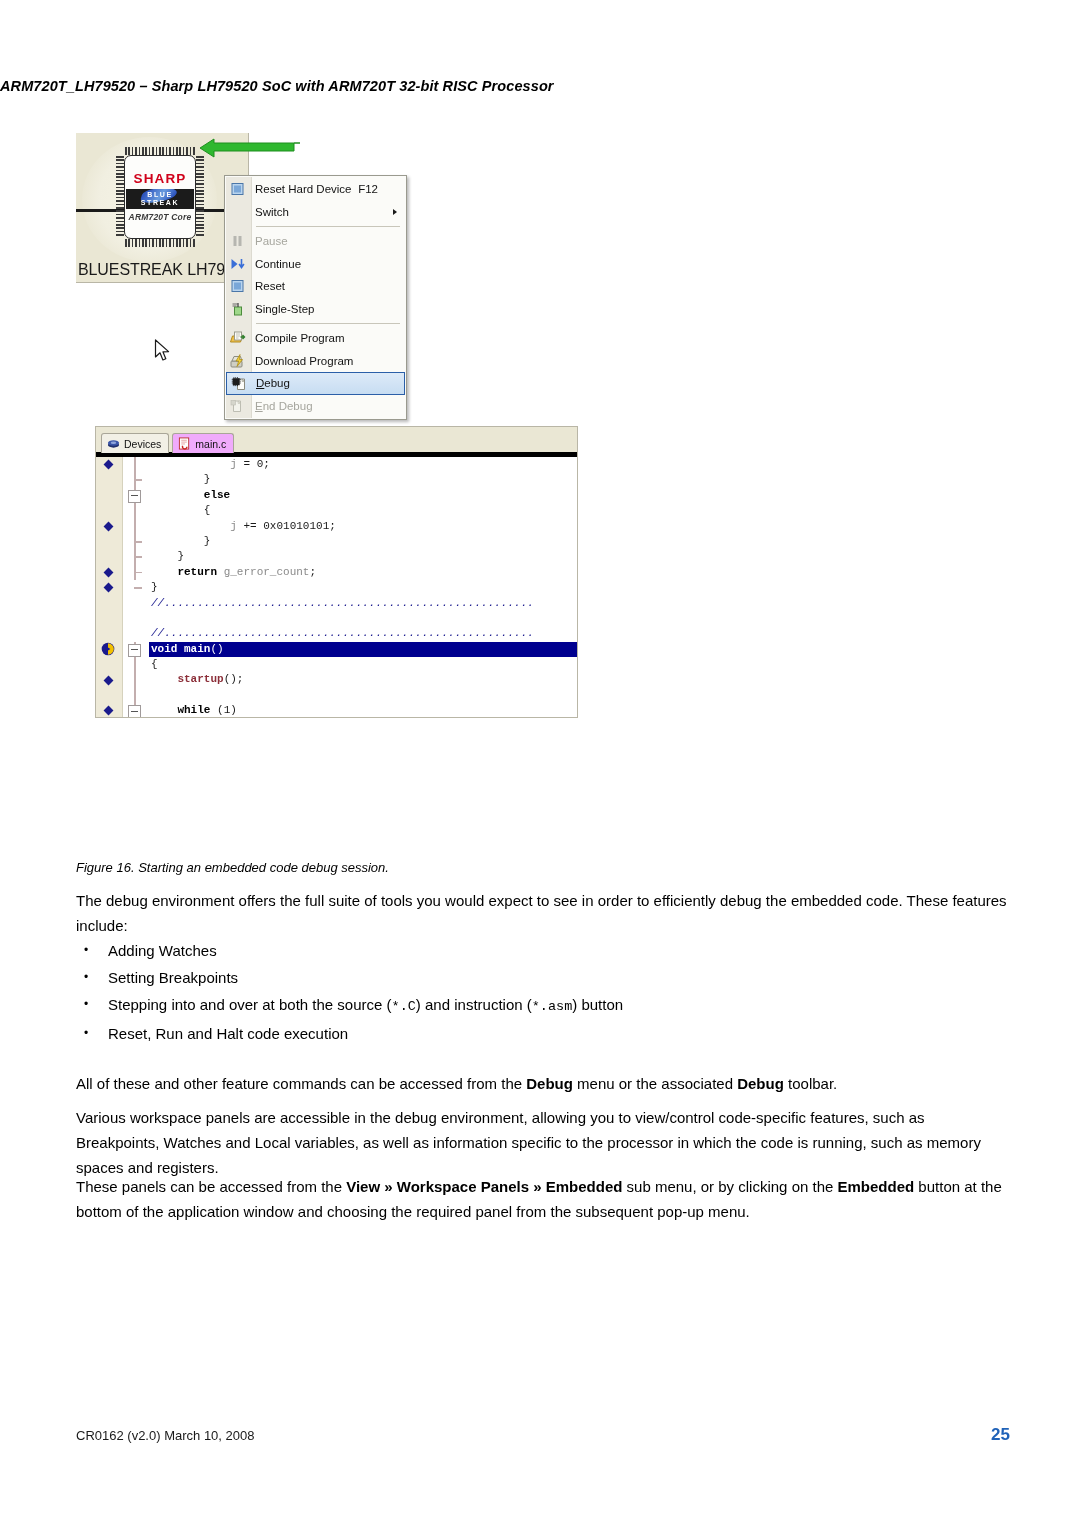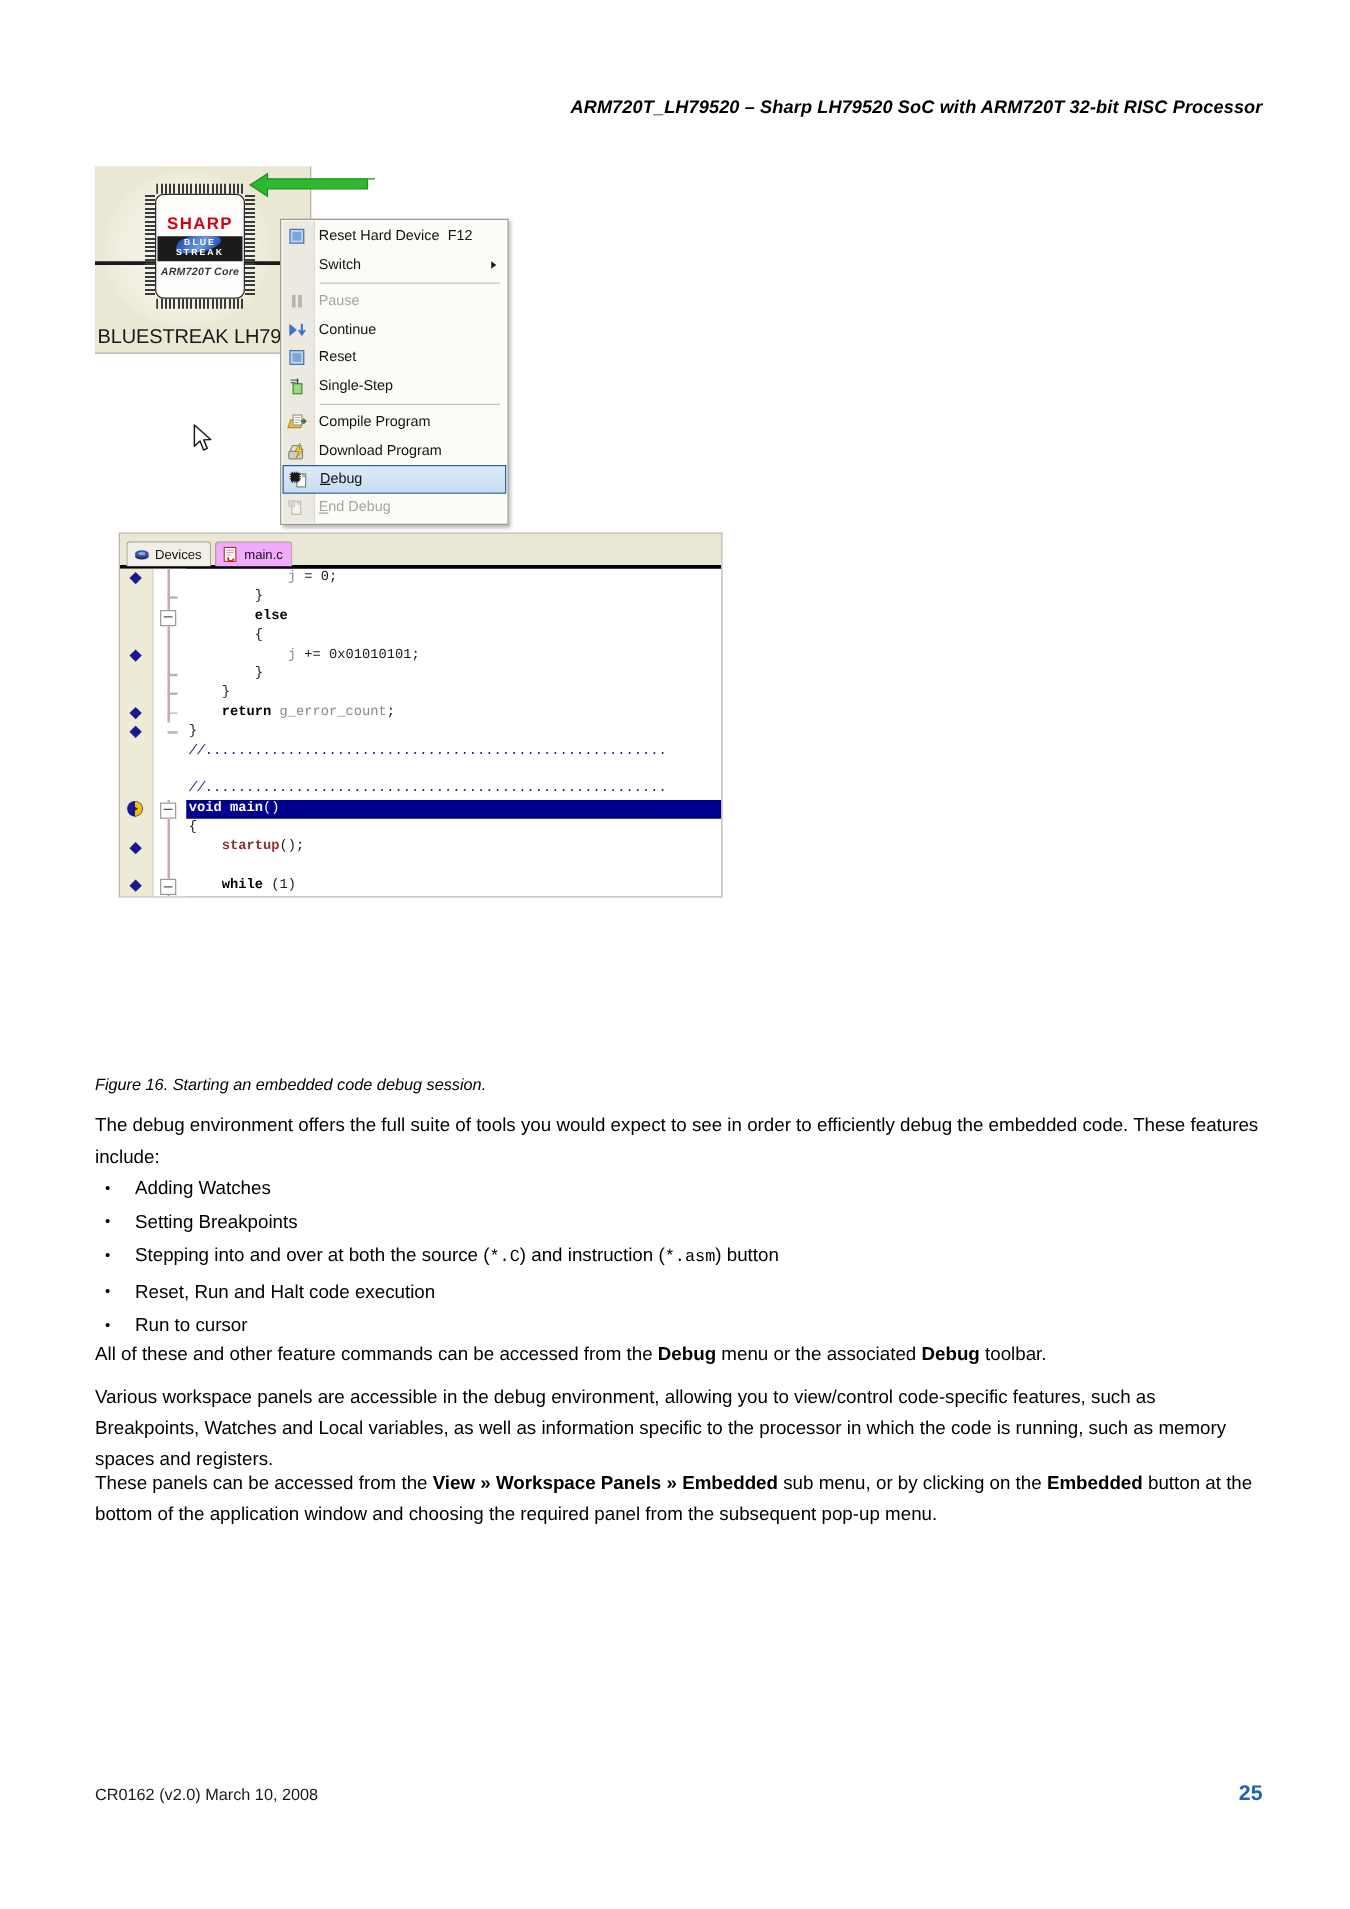--- a/index.html
+++ b/index.html
@@ -9,21 +9,21 @@
     font-family:"Liberation Sans", sans-serif;
     color:#000;
     position:relative;
     overflow:hidden;
   }
   .page { position:relative; width:1080px; height:1527px; }
 
   
   .doc-header{
     position:absolute; left:0; top:78px; width:1010px;
-    text-align:right;
+    text-align:left;
     font-size:14.5px; font-weight:bold; font-style:italic;
     letter-spacing:0.1px;
   }
 
   
   .figure{ position:absolute; left:76px; top:133px; width:500px; height:718px; }
 
   
   .device-panel{
     position:absolute; left:0; top:0; width:172px; height:149px;
@@ -125,21 +125,21 @@
   .cursor-arrow{ position:absolute; left:78px; top:206px; width:17px; height:24px; z-index:30; }
 
   
   .editor{
     position:absolute; left:19px; top:293px; width:481px; height:290px;
     background:#ffffff;
     border:1px solid #b9b6a6;
     overflow:hidden;
   }
   .tabbar{
-    height:25px; background:#eae7d4; border-bottom:3px solid #000000;
+    height:25px; background:#eae7d4; border-bottom:5px solid #000000;
     display:flex; align-items:flex-end; padding-left:5px; gap:3px;
   }
   .tab{
     display:flex; align-items:center; gap:4px;
     height:19px; padding:0 7px 0 5px;
     background:#f2f0e6; border:1px solid #a9a698;
     border-bottom:none;
     border-radius:3px 3px 0 0;
     font-size:10.5px; color:#111; white-space:nowrap;
     margin-bottom:-1px;
@@ -412,21 +412,20 @@
 
   <div class="caption">Figure 16. Starting an embedded code debug session.</div>
 
   <div class="para p1">The debug environment offers the full suite of tools you would expect to see in order to efficiently debug the embedded code. These features include:</div>
 
   <div class="bullets">
     <div class="bullet">Adding Watches</div>
     <div class="bullet">Setting Breakpoints</div>
     <div class="bullet"><span>Stepping into and over at both the source (</span><span class="mono">*.C</span><span>) and instruction (</span><span class="mono">*.asm</span><span>) button</span></div>
     <div class="bullet">Reset, Run and Halt code execution</div>
-    <div class="bullet">Run to cursor</div>
   </div>
 
   <div class="para p2"><span>All of these and other feature commands can be accessed from the </span><b>Debug</b><span> menu or the associated </span><b>Debug</b><span> toolbar.</span></div>
 
   <div class="para p4"><span>These panels can be accessed from the </span><b>View » Workspace Panels » Embedded</b><span> sub menu, or by clicking on the </span><b>Embedded</b><span> button at the bottom of the application window and choosing the required panel from the subsequent pop-up menu.</span></div>
 
   <div class="para p3">Various workspace panels are accessible in the debug environment, allowing you to view/control code-specific features, such as Breakpoints, Watches and Local variables, as well as information specific to the processor in which the code is running, such as memory spaces and registers.</div>
 
   <div class="footer">
     <div class="footer-left">CR0162 (v2.0) March 10, 2008</div>

